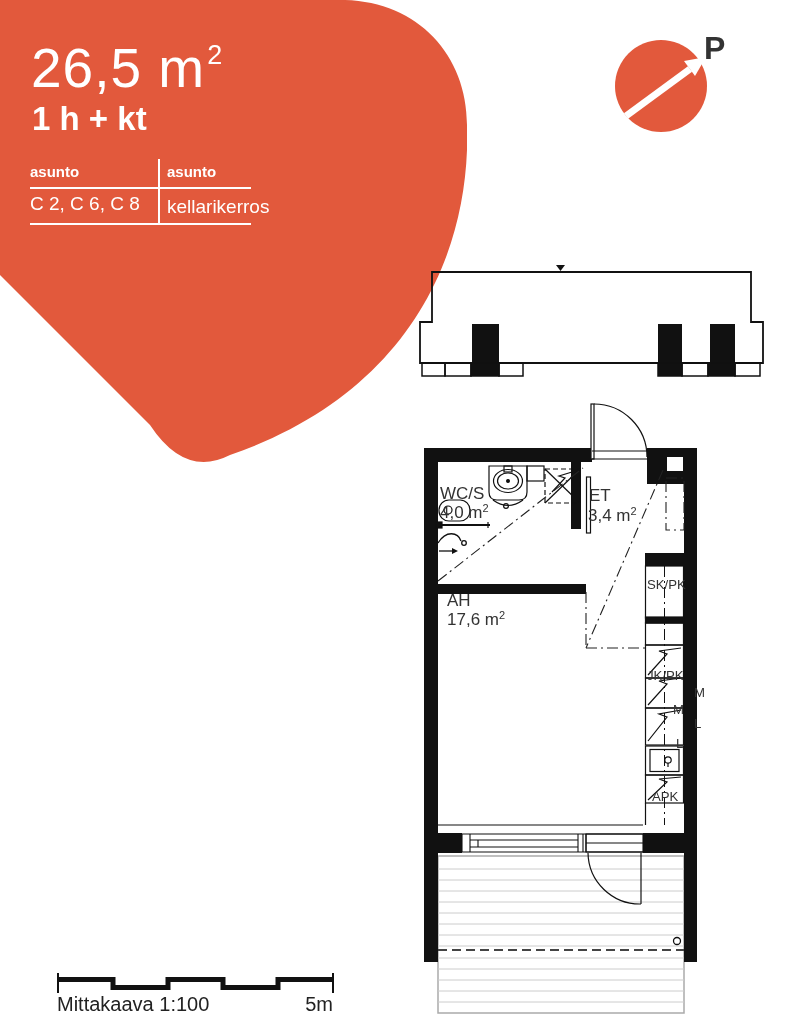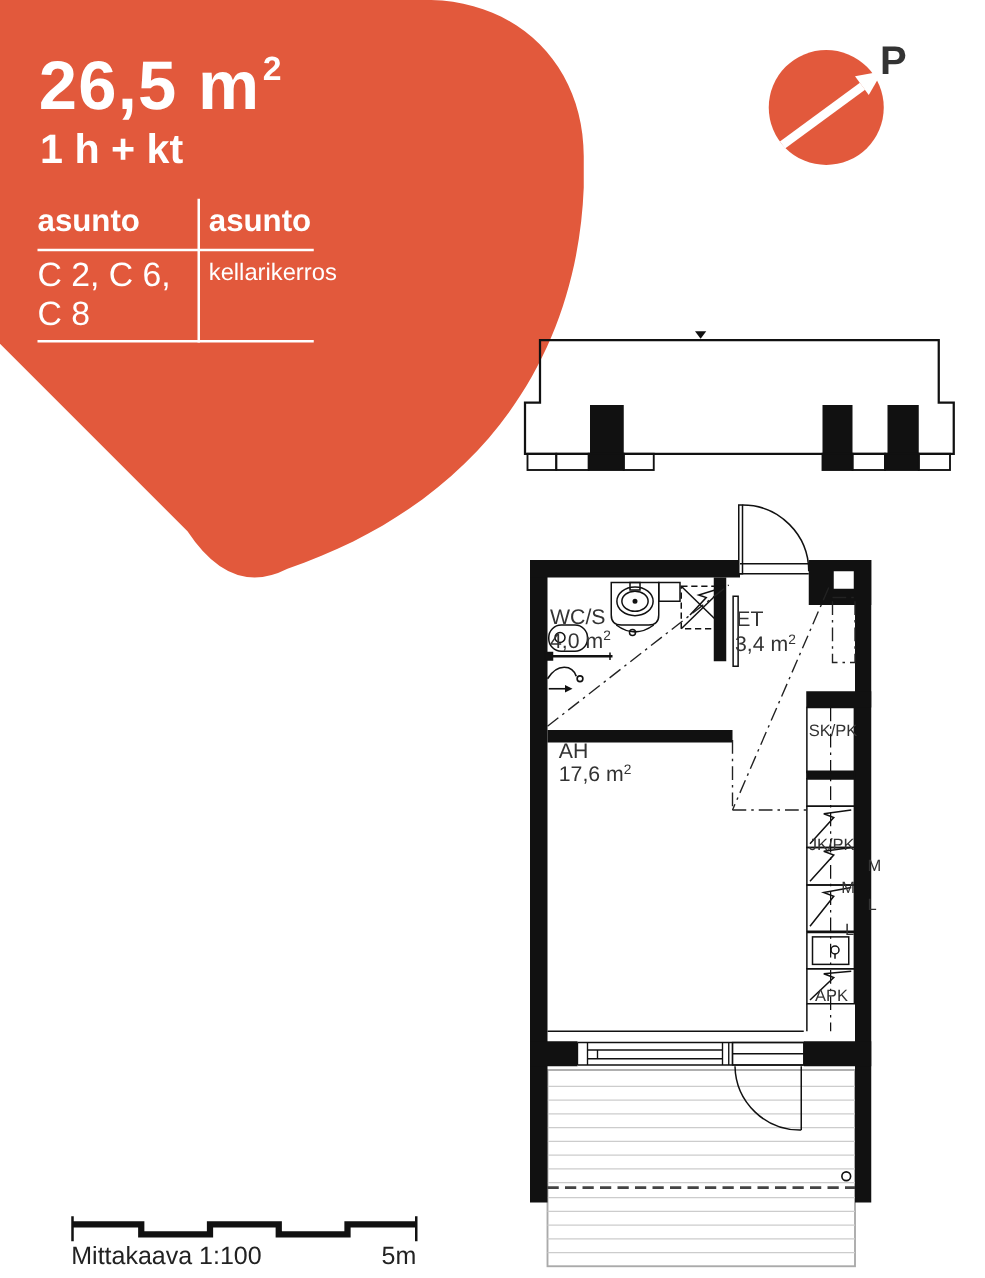--- a/index.html
+++ b/index.html
@@ -1,29 +1,29 @@
 <!DOCTYPE html>
 <html><head>
 <meta charset="utf-8">
 <style>
   html,body{margin:0;padding:0;background:#ffffff;}
   .page{position:relative;width:788px;height:1022px;background:#fff;overflow:hidden;
         font-family:"Liberation Sans",sans-serif;}
   svg{position:absolute;left:0;top:0;}
   .card{position:absolute;left:0;top:0;width:470px;color:#fff;}
-  .card-area{position:absolute;left:31px;top:36px;font-size:55px;font-weight:bold;letter-spacing:1px;}
+  .card-area{position:absolute;left:31px;top:36px;font-size:55px;font-weight:normal;letter-spacing:1px;}
   .card-area sup{font-size:27px;position:relative;top:-4px;left:2px;}
   .card-type{position:absolute;left:32px;top:100px;font-size:33px;font-weight:bold;}
   .card-table{position:absolute;left:30px;top:159px;width:221px;}
   .ct-row{display:flex;}
   .ct-c1{width:128px;box-sizing:border-box;padding-right:6px;}
   .ct-c2{width:93px;box-sizing:border-box;padding-left:9px;}
-  .ct-head .ct-c1,.ct-head .ct-c2{font-size:25px;font-weight:bold;padding-top:4px;padding-bottom:7px;}
+  .ct-head .ct-c1,.ct-head .ct-c2{font-size:15px;font-weight:bold;padding-top:4px;padding-bottom:7px;}
   .ct-vals{border-top:2px solid #fff;border-bottom:2px solid #fff;}
-  .ct-vals .ct-c1{font-size:27px;padding-top:4px;padding-bottom:5px;}
+  .ct-vals .ct-c1{font-size:19px;padding-top:4px;padding-bottom:5px;}
   .ct-vals .ct-c2{font-size:19px;padding-top:7px;padding-bottom:5px;}
   .ct-divider{position:absolute;left:128px;top:0;width:2px;height:100%;background:#fff;}
   text{font-family:"Liberation Sans",sans-serif;fill:#333;}
   .roomlbl{font-size:17px;}
   .kitlbl{font-size:13.2px;}
   .scalelbl{font-size:20px;fill:#222;}
   .north-p{font-size:32px;font-weight:bold;}
 </style>
 </head>
 <body>

